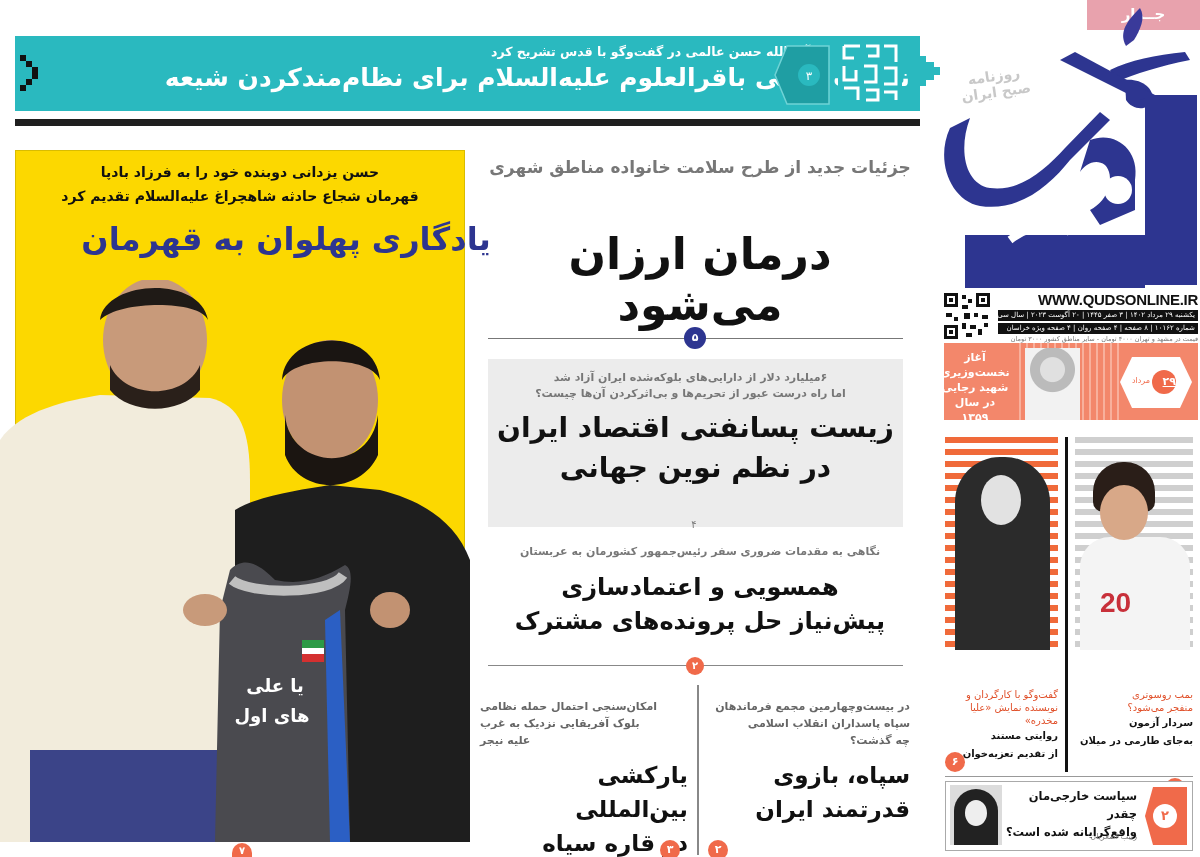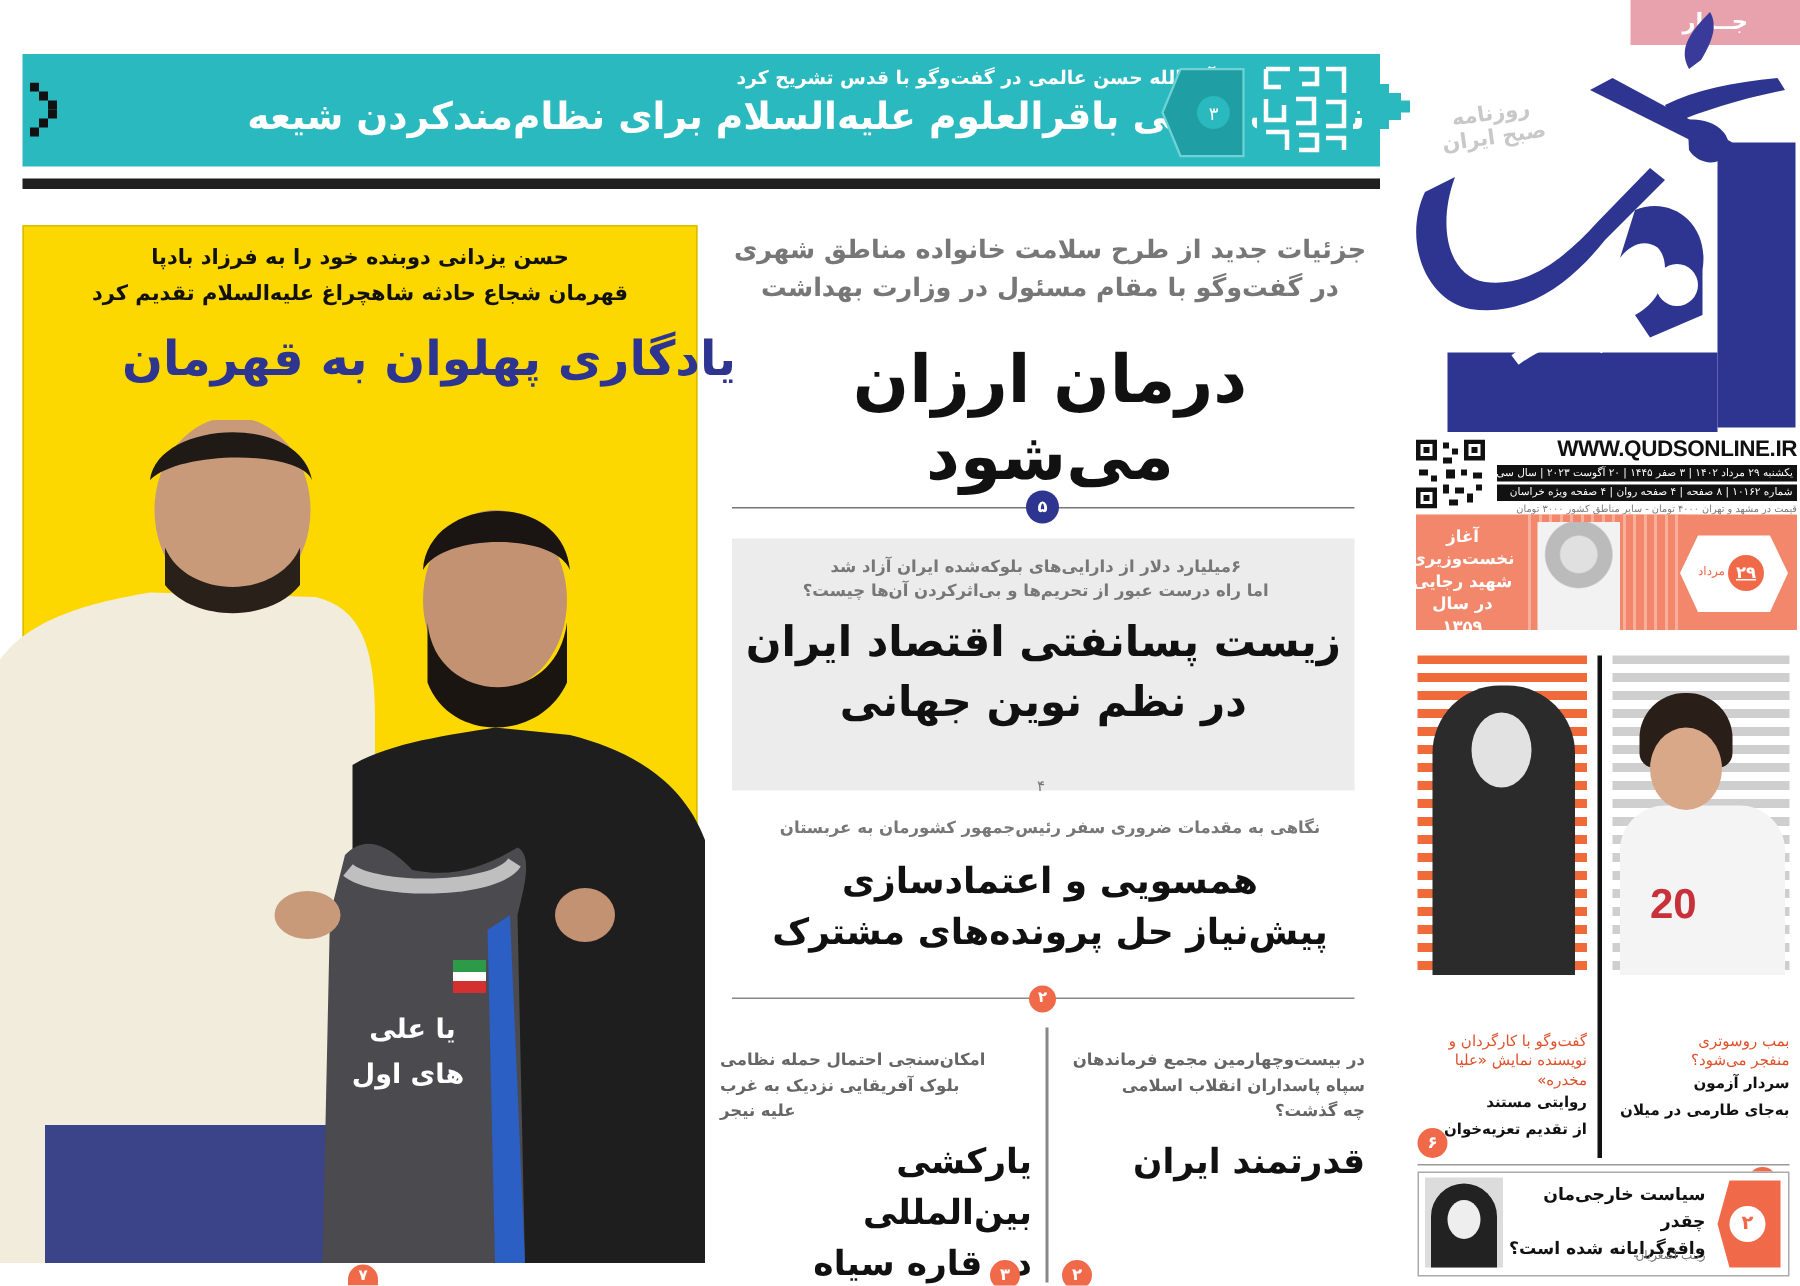--- a/index.html
+++ b/index.html
@@ -29,21 +29,21 @@
   #issue-row1 { top: 310px; }
   #issue-row2 { top: 323px; }
   #price-line { left: 944px; top: 335px; width: 254px; font-size: 6.5px; color: #777; text-align: right; white-space: nowrap; }
 
   
   #anniv-band { left: 944px; top: 343px; width: 254px; height: 77px; background: #f3876b; overflow: hidden; }
   .anniv-stripes { position: absolute; left: 70px; top: 0; width: 110px; height: 100%; background: repeating-linear-gradient(90deg, #f3876b 0 5px, #f8b09c 5px 7px); }
   #anniv-text { right: 190px; top: 350px; width: 70px; font-size: 11px; color: #fff; text-align: center; line-height: 15px; font-weight: bold; }
   #anniv-photo { left: 1025px; top: 348px; width: 55px; height: 72px; background: radial-gradient(circle at 50% 30%, #e0e0e0 0 12px, #bbb 13px 22px, #f2f2f2 23px); }
   #anniv-hex { left: 1118px; top: 355px; width: 75px; height: 55px; }
-  #anniv-day { left: 1152px; top: 370px; width: 24px; height: 24px; border-radius: 50%; background: #f06a4a; color: #fff; font-size: 11px; font-weight: bold; text-align: center; line-height: 24px; text-decoration: underline; }
+  #anniv-day { left: 1152px; top: 370px; width: 24px; height: 24px; border-radius: 50%; background: #f06a4a; color: #fff; font-size: 11px; font-weight: bold; line-height: 24px; text-decoration: underline; }
   #anniv-month { left: 1127px; top: 376px; width: 28px; font-size: 8px; color: #f06a4a; text-align: center; }
 
   
   #portrait-left { left: 945px; top: 437px; width: 113px; height: 213px; background: repeating-linear-gradient(180deg, #f06a3a 0 6px, #ffffff 6px 12px); overflow: hidden; }
   #portrait-left .figure { position:absolute; left: 10px; top: 20px; width: 95px; height: 200px; background: #2b2b2b; border-radius: 45px 45px 0 0; }
   #portrait-left .face { position:absolute; left: 36px; top: 38px; width: 40px; height: 50px; background: #e2e2e2; border-radius: 50%; }
   #portrait-right { left: 1075px; top: 437px; width: 118px; height: 213px; background: repeating-linear-gradient(180deg, #cfcfcf 0 6px, #ffffff 6px 12px); overflow: hidden; }
   #portrait-right .hair { position:absolute; left: 18px; top: 25px; width: 62px; height: 50px; background: #2a1e18; border-radius: 30px 30px 10px 10px; }
   #portrait-right .face { position:absolute; left: 25px; top: 48px; width: 48px; height: 55px; background: #d8a888; border-radius: 50%; }
   #portrait-right .shirt { position:absolute; left: 5px; top: 100px; width: 110px; height: 120px; background: #f4f4f4; border-radius: 30px 30px 0 0; }
@@ -240,21 +240,20 @@
   <div>واقع‌گرایانه شده است؟</div>
 </div>
 <div id="opinion-author" class="abs">زینب اصغریان</div>
 <div id="opinion-photo" class="abs">
   <div class="veil"></div>
   <div class="face"></div>
 </div>
 
 <div id="lead-kicker" class="abs">
   <div>جزئیات جدید از طرح سلامت خانواده مناطق شهری</div>
-  <div>در گفت‌وگو با مقام مسئول در وزارت بهداشت</div>
 </div>
 <div id="lead-title" class="abs">درمان ارزان می‌شود</div>
 <div id="lead-rule" class="abs"></div>
 <div id="lead-badge" class="abs">۵</div>
 
 <div id="econ-box" class="abs"></div>
 <div id="econ-kicker" class="abs">
   <div>۶میلیارد دلار از دارایی‌های بلوکه‌شده ایران آزاد شد</div>
   <div>اما راه درست عبور از تحریم‌ها و بی‌اثرکردن آن‌ها چیست؟</div>
 </div>
@@ -273,20 +272,21 @@
 <div id="saudi-badge" class="abs">۲</div>
 
 <div id="bottom-divider" class="abs"></div>
 
 <div id="irgc-kicker" class="abs">
   <div>در بیست‌وچهارمین مجمع فرماندهان</div>
   <div>سپاه پاسداران انقلاب اسلامی</div>
   <div>چه گذشت؟</div>
 </div>
 <div id="irgc-title" class="abs">
+  <div>سپاه، بازوی</div>
   <div>قدرتمند ایران</div>
 </div>
 <div id="irgc-badge" class="abs page-badge">۲</div>
 
 <div id="niger-kicker" class="abs">
   <div>امکان‌سنجی احتمال حمله نظامی</div>
   <div>بلوک آفریقایی نزدیک به غرب</div>
   <div>علیه نیجر</div>
 </div>
 <div id="niger-title" class="abs">

